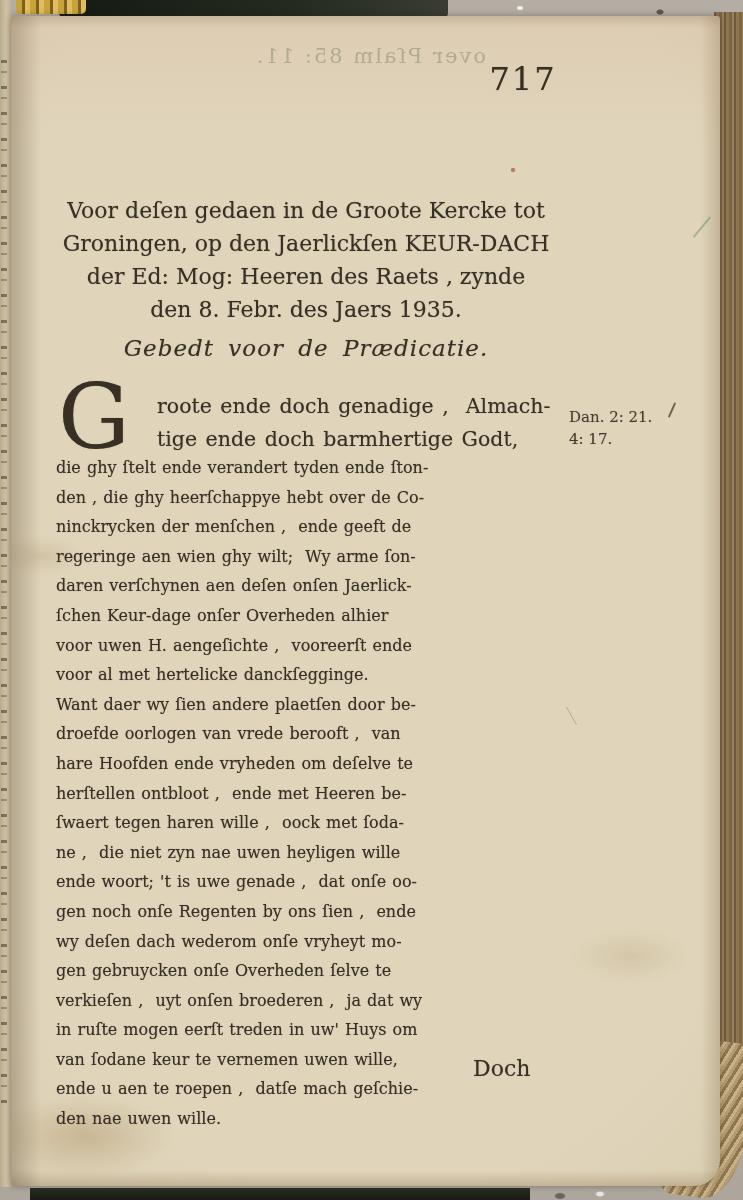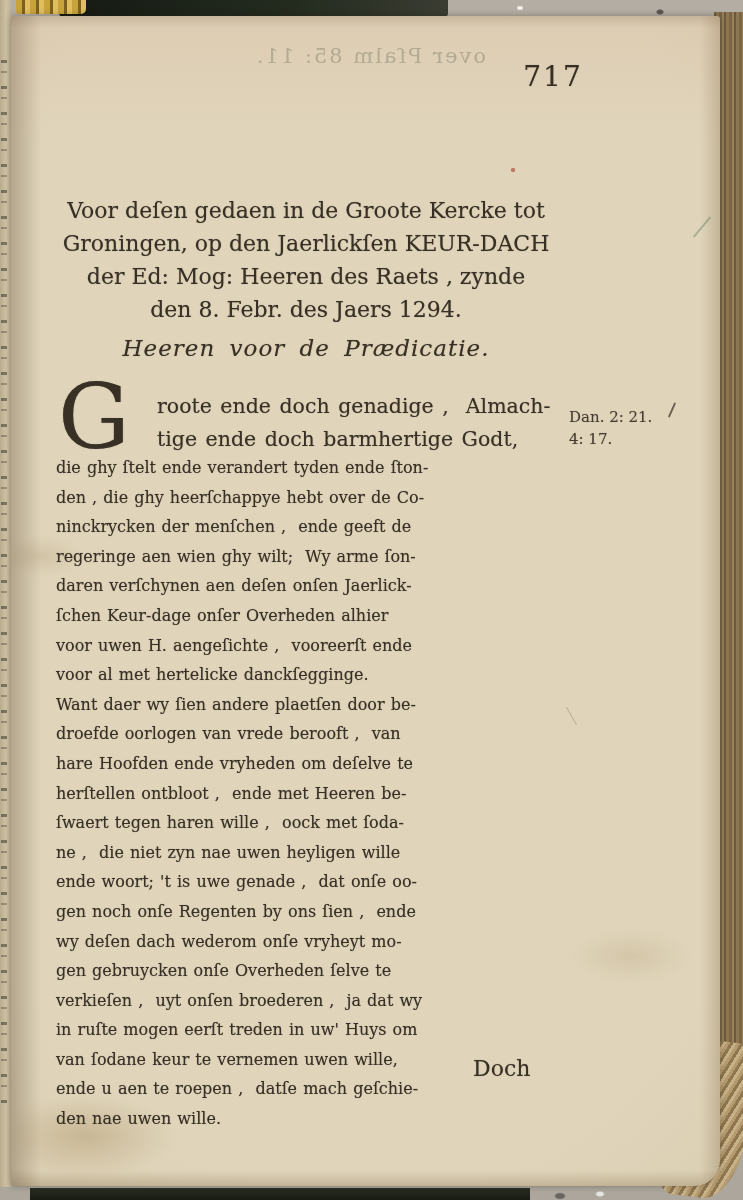--- a/index.html
+++ b/index.html
@@ -45,21 +45,21 @@
       radial-gradient(120% 100% at 50% 46%, #e0d5bb 55%, #d3c6a7 88%, #c6b593 100%);
     box-shadow:0 0 6px rgba(40,30,15,.35);
   }
   .book-page *{position:absolute;}
   .ink{color:#383025;text-shadow:0 0 1px rgba(56,46,33,.45);}
   .show-through-text{
     left:175px;top:28px;width:300px;transform:scaleX(-1);
     font-size:21px;color:rgba(96,100,82,.34);filter:blur(.7px);
     white-space:pre;letter-spacing:2px;
   }
-  .page-number{left:482px;top:44px;width:120px;font-size:28px;letter-spacing:2px;text-align:center;}
+  .page-number{left:452px;top:44px;width:120px;font-size:32px;letter-spacing:2px;text-align:center;}
   .section-title{left:30px;top:104px;width:530px;text-align:center;font-size:33px;font-weight:bold;letter-spacing:5px;white-space:pre;}
   .section-subtitle{left:30px;top:178px;width:530px;text-align:center;font-size:22px;line-height:33px;white-space:pre;}
   .prayer-heading{left:30px;top:319px;width:530px;text-align:center;font-style:italic;font-size:23px;letter-spacing:1px;word-spacing:6px;white-space:pre;}
   .drop-cap{left:47px;top:366px;font-size:90px;line-height:70px;font-weight:500;}
   .prayer-first-lines{left:117px;top:374px;font-size:20.5px;line-height:32.5px;white-space:pre;word-spacing:2px;margin-left:29px;}
   .prayer-body{left:45px;top:437px;width:520px;font-size:16px;line-height:29.6px;white-space:pre;word-spacing:1px;}
   .margin-note{left:558px;top:390px;width:110px;font-size:15px;line-height:22px;text-align:left;white-space:pre;color:#473e31;text-shadow:0 0 1px rgba(71,62,49,.4);}
   .note-scratch{left:660px;top:386px;width:2px;height:16px;background:rgba(60,50,38,.7);transform:rotate(24deg);border-radius:2px;}
   .catchword{left:462px;top:1040px;font-size:22px;}
   .hair-1{left:690px;top:198px;width:1.5px;height:26px;background:rgba(110,140,110,.5);transform:rotate(40deg);}
@@ -78,22 +78,22 @@
   <div class="fore-edge"></div>
   <div class="corner-curl"></div>
   <div class="bottom-tab"></div>
 
   <div class="book-page">
     <div class="show-through-text">over Pſalm 85: 11.</div>
     <div class="page-number ink">717</div>
     <div class="section-subtitle ink">Voor deſen gedaen in de Groote Kercke tot
 Groningen, op den Jaerlickſen KEUR-DACH
 der Ed: Mog: Heeren des Raets , zynde
-den 8. Febr. des Jaers 1294.</div>
-    <div class="prayer-heading ink">Heeren voor de Prædicatie.</div>
+den 8. Febr. des Jaers 1935.</div>
+    <div class="prayer-heading ink">Gebedt voor de Prædicatie.</div>
     <div class="drop-cap ink">G</div>
     <div class="prayer-first-lines ink">roote ende doch genadige ,  Almach-
 tige ende doch barmhertige Godt,</div>
     <div class="prayer-body ink">die ghy ſtelt ende verandert tyden ende ſton-
 den , die ghy heerſchappye hebt over de Co-
 ninckrycken der menſchen ,  ende geeft de
 regeringe aen wien ghy wilt;  Wy arme ſon-
 daren verſchynen aen deſen onſen Jaerlick-
 ſchen Keur-dage onſer Overheden alhier
 voor uwen H. aengeſichte ,  vooreerſt ende

